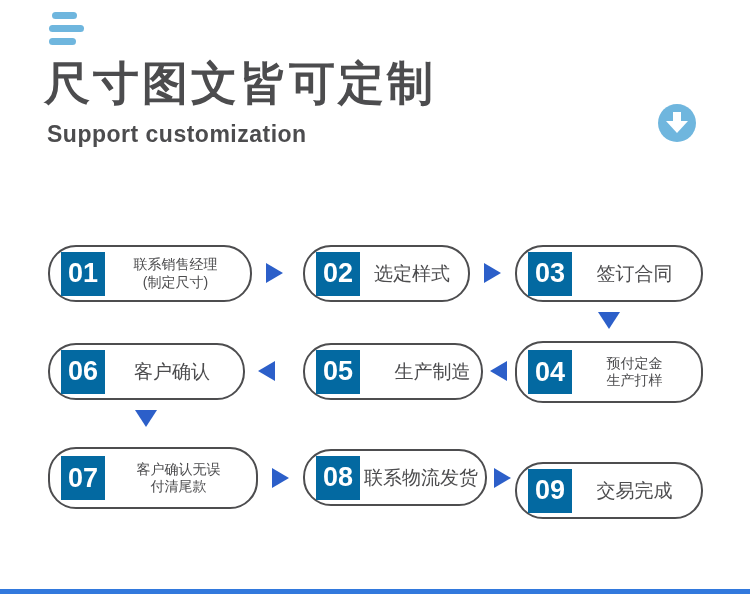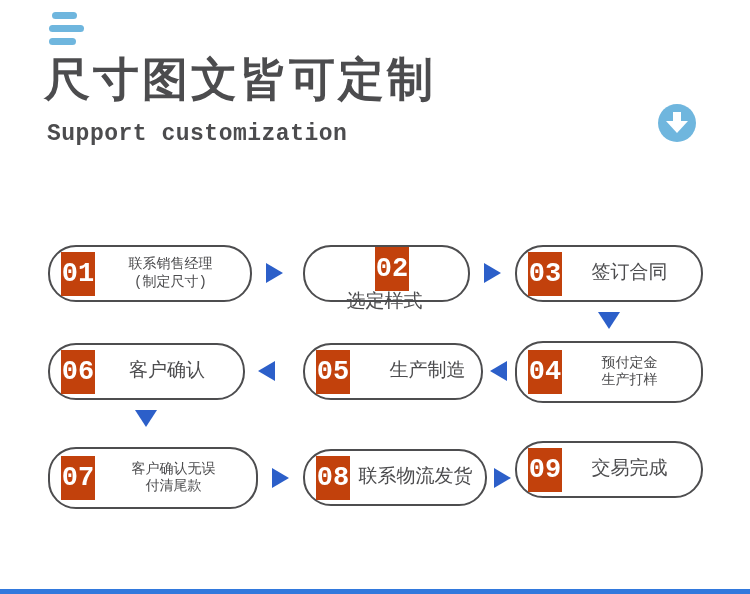--- a/index.html
+++ b/index.html
@@ -1,18 +1,18 @@
 <!DOCTYPE html>
 <html><head>
 <meta charset="utf-8">
 <style>
   html,body{margin:0;padding:0;}
   .canvas{
     position:relative;width:750px;height:594px;background:#ffffff;overflow:hidden;
-    font-family:Liberation Mono, monospace;
+    font-family:Liberation Sans, sans-serif;
   }
   
   .menu-lines{position:absolute;left:49px;top:12px;width:40px;height:36px;}
   .menu-lines .bar{position:absolute;height:7px;border-radius:4px;background:#6fb6de;}
   .menu-lines .b1{left:3px;top:0;width:25px;}
   .menu-lines .b2{left:0;top:13px;width:35px;}
   .menu-lines .b3{left:0;top:26px;width:27px;}
   
   .page-title{
     position:absolute;left:44px;top:58px;width:560px;
@@ -31,21 +31,21 @@
   .scroll-btn .head{
     position:absolute;left:8px;top:17px;width:0;height:0;
     border-left:11px solid transparent;border-right:11px solid transparent;border-top:12px solid #ffffff;
   }
   
   .step-box{
     position:absolute;background:#ffffff;border:2.5px solid #4d4d4f;border-radius:28px;
     display:flex;align-items:center;box-sizing:border-box;
   }
   .step-num{
-    flex:0 0 auto;width:34px;height:44px;margin-left:11px;background:#c2410c;color:#ffffff;
+    flex:0 0 auto;width:44px;height:44px;margin-left:11px;background:#0369a1;color:#ffffff;
     font-size:27px;font-weight:bold;display:flex;align-items:center;justify-content:center;
   }
   .step-label{
     flex:1 1 auto;text-align:center;color:#4c4c4e;font-size:19px;line-height:1.22;
     padding:0 8px 0 4px;white-space:nowrap;
   }
   .step-label.two-line{font-size:14px;}
   .step-label .l2:empty{display:none;}
   .step-label .l2{display:block;}
   
@@ -76,21 +76,21 @@
   </div>
 
   <div class="step-box" style="left:48px;top:245px;width:204px;height:57px;">
     <div class="step-num">01</div>
     <div class="step-label two-line">
       <span class="l1">联系销售经理</span>
       <span class="l2">(制定尺寸)</span>
     </div>
   </div>
   <div class="arr arr-right" style="left:266px;top:263px;"></div>
-  <div class="step-box" style="left:303px;top:245px;width:167px;height:57px;flex-direction:column;">
+  <div class="step-box" style="left:303px;top:245px;width:167px;height:57px;">
     <div class="step-num">02</div>
     <div class="step-label">
       <span class="l1">选定样式</span>
       
     </div>
   </div>
   <div class="arr arr-right" style="left:484px;top:263px;"></div>
   <div class="step-box" style="left:515px;top:245px;width:188px;height:57px;">
     <div class="step-num">03</div>
     <div class="step-label">
@@ -136,21 +136,21 @@
   </div>
   <div class="arr arr-right" style="left:272px;top:468px;"></div>
   <div class="step-box" style="left:303px;top:449px;width:184px;height:57px;">
     <div class="step-num">08</div>
     <div class="step-label">
       <span class="l1">联系物流发货</span>
       
     </div>
   </div>
   <div class="arr arr-right" style="left:494px;top:468px;"></div>
-  <div class="step-box" style="left:515px;top:441px;width:188px;height:57px;align-items:center;">
+  <div class="step-box" style="left:515px;top:462px;width:188px;height:57px;align-items:center;">
     <div class="step-num">09</div>
     <div class="step-label">
       <span class="l1">交易完成</span>
       
     </div>
   </div>
 
   <div class="bottom-bar"></div>
 </div>
 

